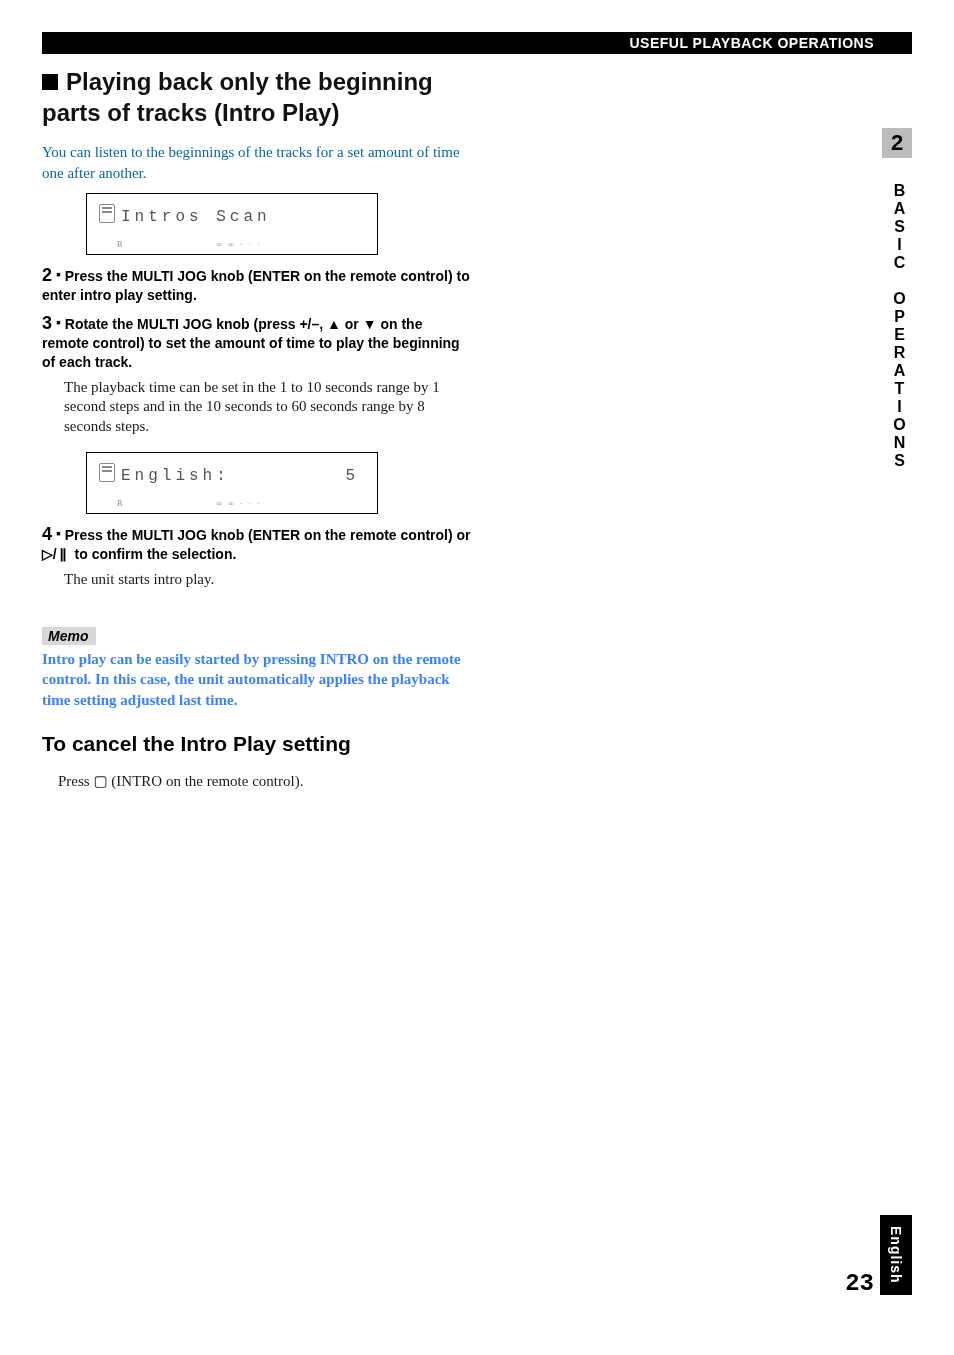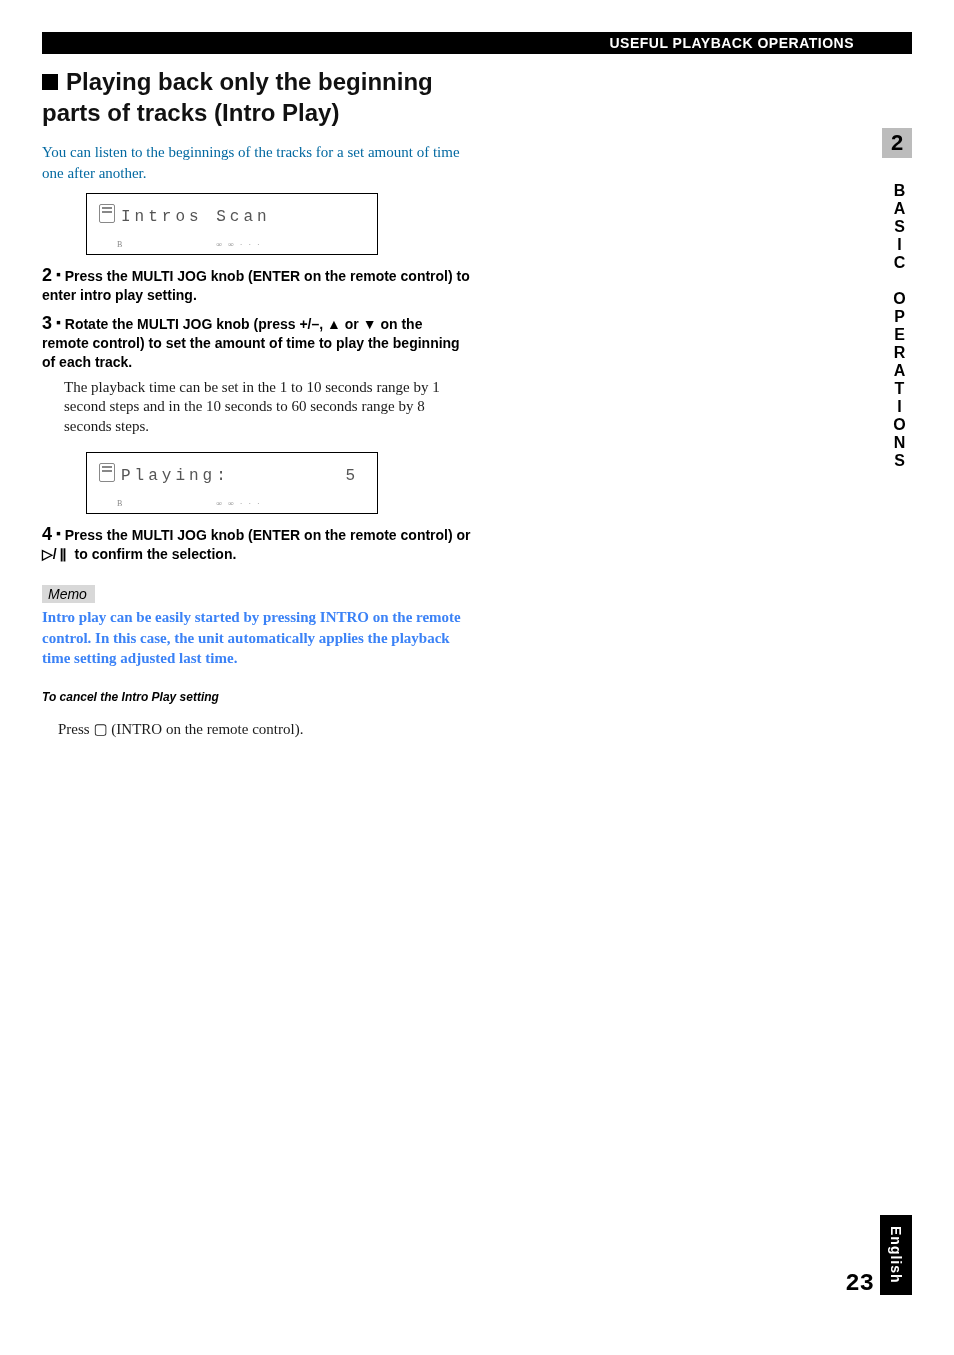--- a/index.html
+++ b/index.html
@@ -19,21 +19,21 @@
   .header-bar {
     position: absolute;
     left: 42px;
     right: 42px;
     top: 32px;
     height: 22px;
     background: #000;
     display: flex;
     align-items: center;
     justify-content: flex-end;
-    padding-right: 58px;
+    padding-right: 38px;
     box-sizing: border-box;
     font-family: Arial, Helvetica, sans-serif;
     font-weight: bold;
     font-size: 14px;
     color: #fff;
     letter-spacing: 0.5px;
   }
   .content {
     position: absolute;
     left: 42px;
@@ -138,39 +138,38 @@
     letter-spacing: 2px;
   }
   .lcd-val {
     margin-left: auto;
     padding-right: 6px;
   }
   .memo-label {
     display: inline-block;
     background: #d8d8d8;
     font-family: Arial, Helvetica, sans-serif;
-    font-weight: normal;
+    font-weight: bold;
     font-style: italic;
     font-size: 14px;
     padding: 1px 8px 1px 6px;
-    margin: 15px 0 2px 0;
+    margin: 22px 0 2px 0;
   }
   .memo-text {
     font-size: 15px;
     line-height: 1.35;
     margin: 2px 0 0 0;
     color: #3b82f6;
     font-weight: bold;
   }
   .sub-heading {
     font-family: Arial, Helvetica, sans-serif;
     font-weight: bold;
-    font-size: 12px;
+    font-size: 21px;
     margin: 22px 0 6px 0;
-    font-style: italic;
   }
   .cancel-text {
     font-size: 15px;
     margin: 16px;
     color: #1a1a1a;
   }
   .chapter-tab {
     position: absolute;
     right: 42px;
     top: 128px;
@@ -258,33 +257,34 @@
     </div>
 
     <div class="step">
       <span class="num">3</span><span class="dot"> ▪ </span><span class="bold">Rotate the MULTI JOG knob (press +/–, ▲ or ▼ on the remote control) to set the amount of time to play the beginning of each track.</span>
     </div>
     <p class="sub-body">The playback time can be set in the 1 to 10 seconds range by 1 second steps and in the 10 seconds to 60 seconds range by 8 seconds steps.</p>
 
     <div class="lcd">
       <div class="lcd-main">
         <span class="disc-icon"></span>
-        <span>Playing:</span>
+        <span>English:</span>
         <span class="lcd-val">5</span>
       </div>
       <div class="lcd-sub">
         <span>B</span>
         &nbsp;&nbsp;&nbsp;&nbsp;&nbsp;&nbsp;&nbsp;&nbsp;&nbsp;&nbsp;&nbsp;&nbsp;&nbsp;&nbsp;&nbsp;&nbsp;&nbsp;&nbsp;&nbsp;&nbsp;&nbsp;
         <span>∞ ∞  ·  · ·</span>
       </div>
     </div>
 
     <div class="step">
       <span class="num">4</span><span class="dot"> ▪ </span><span class="bold">Press the MULTI JOG knob (ENTER on the remote control) or ▷/𝍪 to confirm the selection.</span>
     </div>
+    <p class="sub-body">The unit starts intro play.</p>
 
     <div>
       <span class="memo-label">Memo</span>
       <p class="memo-text">Intro play can be easily started by pressing INTRO on the remote control. In this case, the unit automatically applies the playback time setting adjusted last time.</p>
     </div>
 
     <div class="sub-heading">To cancel the Intro Play setting</div>
     <p class="cancel-text">
       <span>Press </span><span class="stop-icon">▢</span><span> (INTRO on the remote control).</span>
     </p>

